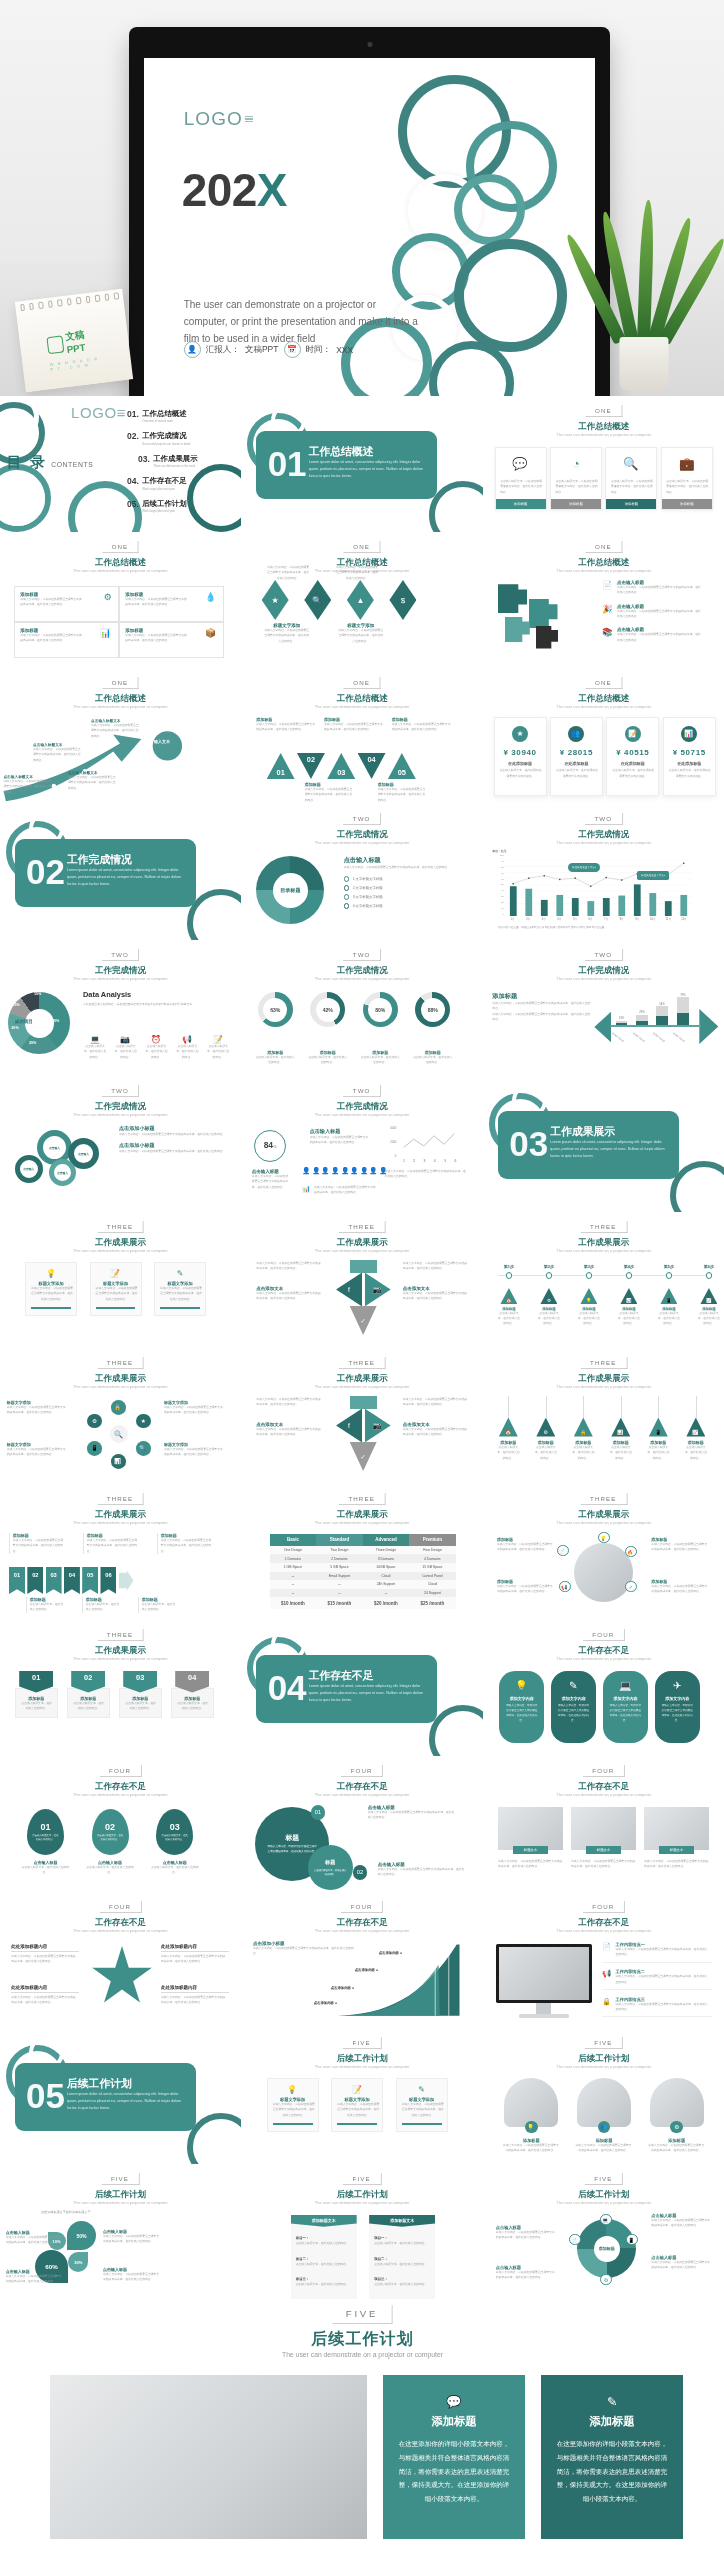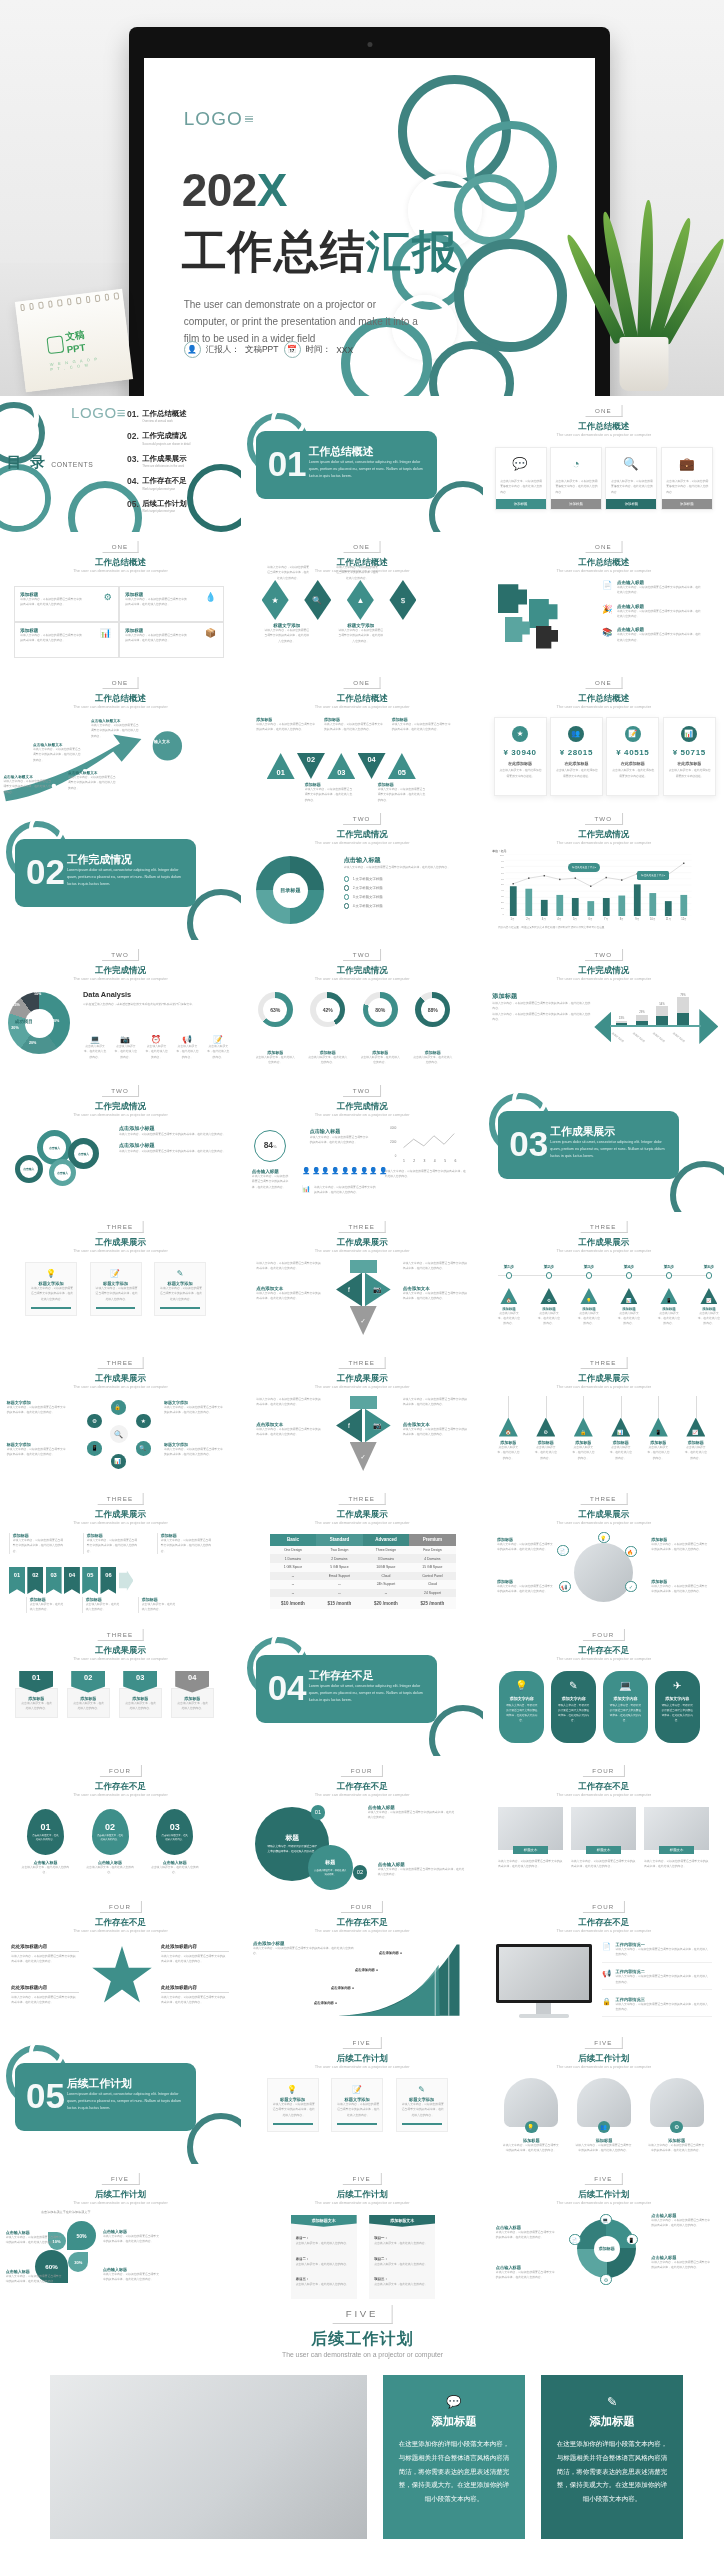--- a/index.html
+++ b/index.html
@@ -126,23 +126,20 @@
           <span class="logo-bars">
               <i></i>
               <i></i>
               <i></i>
             </span>
         </div>
 
         <div class="slide-year">
           <span>202</span><b>X</b>
         </div>
-        <div class="slide-title">
-          <span>工作总结</span><b>汇报</b>
-        </div>
         <div class="slide-desc">The user can demonstrate on a projector or computer, or print the presentation and make it into a film to be used in a wider field</div>
 
         <div class="slide-meta">
           <span class="meta-ring">👤</span>
           <span>汇报人：</span>
           <span>文稿PPT</span>
           <span class="meta-ring">📅</span>
           <span>时间：</span>
           <span>XXX</span>
         </div>
@@ -205,21 +202,21 @@
           </span>
      </div>
         <div style="display:flex;gap:3.4px;align-items:flex-start;margin-bottom:8px;">
        <span style="font-size:8.5px;font-weight:800;color:#3a3a3a;">02.</span>
        <span>
             <span style="display:block;font-size:7.4px;font-weight:800;color:#262626;">工作完成情况</span>
        <span style="display:block;font-size:2.8px;color:#a7a7a7;margin-top:0.6px;">Successful projects are shown in detail</span>
           </span>
      </div>
         <div style="display:flex;gap:3.4px;align-items:flex-start;margin-bottom:8px;">
-       <span style="font-size:8.5px;font-weight:800;color:#3a3a3a;">03.</span>
+       <span style="font-size:8.5px;font-weight:800;color:#3a3a3a;margin-left:11px;">03.</span>
        <span>
             <span style="display:block;font-size:7.4px;font-weight:800;color:#262626;">工作成果展示</span>
        <span style="display:block;font-size:2.8px;color:#a7a7a7;margin-top:0.6px;">There are deficiencies in the work</span>
           </span>
      </div>
         <div style="display:flex;gap:3.4px;align-items:flex-start;margin-bottom:8px;">
        <span style="font-size:8.5px;font-weight:800;color:#3a3a3a;">04.</span>
        <span>
             <span style="display:block;font-size:7.4px;font-weight:800;color:#262626;">工作存在不足</span>
        <span style="display:block;font-size:2.8px;color:#a7a7a7;margin-top:0.6px;">Work target plan next year</span>

